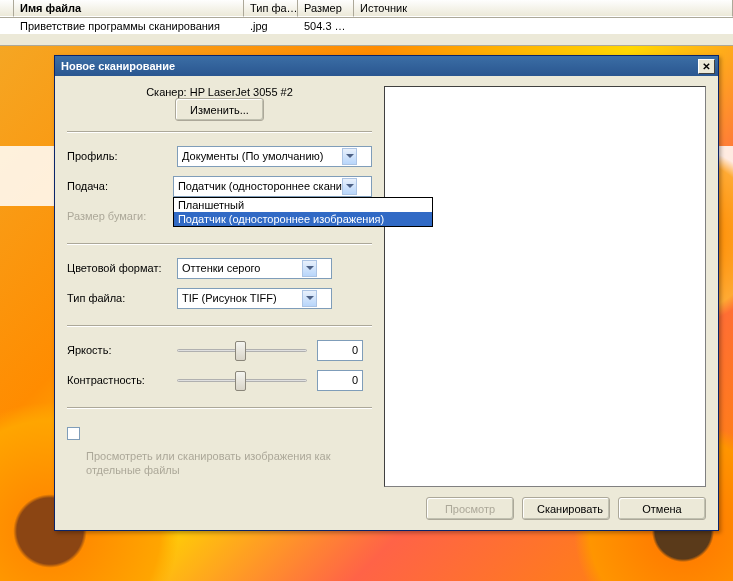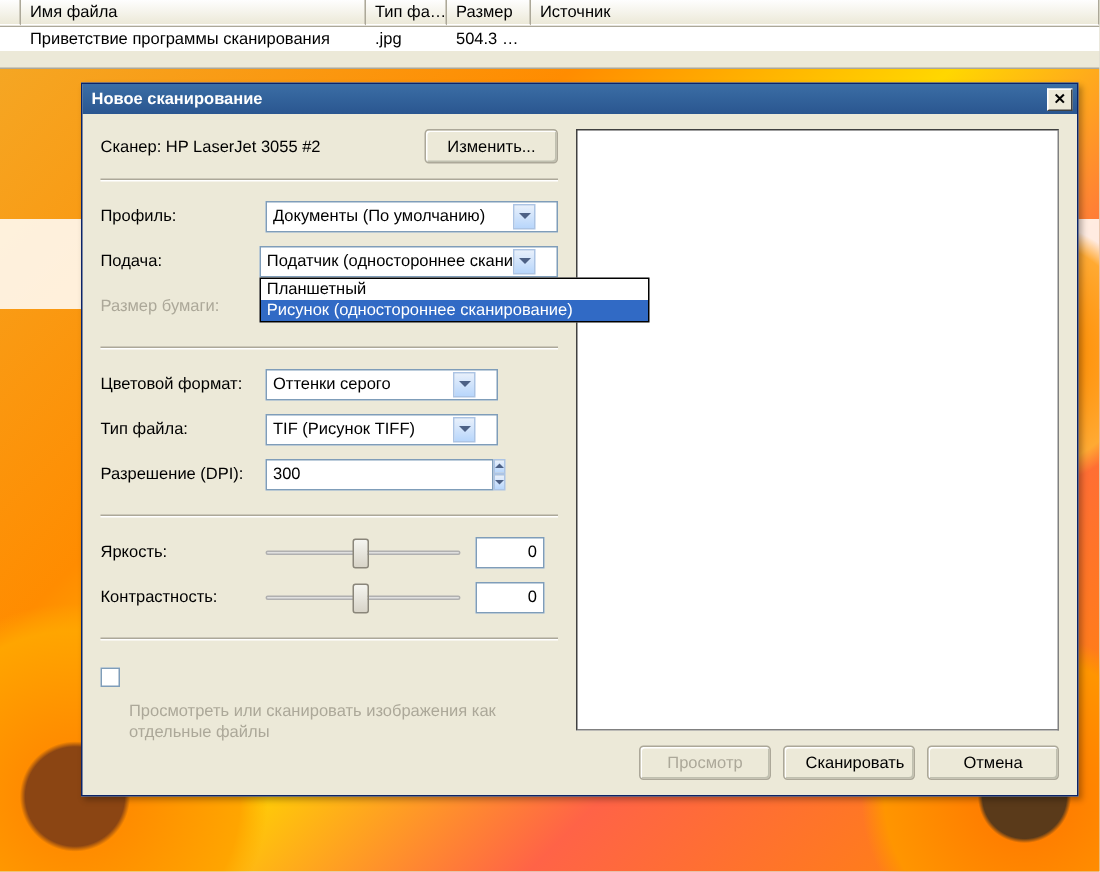--- a/index.html
+++ b/index.html
@@ -133,21 +133,21 @@
   align-items: center;
   margin-bottom: 8px;
   min-height: 22px;
 }
 .row-label {
   width: 110px;
   font-size: 11px;
 }
 .row-control { flex: 1; }
 
-.scanner-row { margin-bottom: 2px; }
+.scanner-row { margin-bottom: 2px; flex-direction: column; }
 .scanner-text { flex: 1; font-size: 11px; }
 
 .btn {
   height: 23px;
   padding: 0 14px;
   background: #ece9d8;
   border: 1px solid #aca899;
   border-radius: 3px;
   font-size: 11px;
   font-family: inherit;
@@ -313,21 +313,21 @@
 .button-bar .btn { width: 88px; }
 
 .masked { color: #aca899; }
 </style>
 </head>
 <body>
 
 <div class="table-area">
   <div class="table-header">
     <div class="th" style="width:14px;"></div>
-    <div class="th" style="width:230px;">Имя файла</div>
+    <div class="th" style="width:230px;font-weight:bold;">Имя файла</div>
     <div class="th" style="width:54px;">Тип фа…</div>
     <div class="th" style="width:56px;">Размер</div>
     <div class="th" style="flex:1;">Источник</div>
   </div>
   <div class="table-row">
     <div class="td" style="width:14px;"></div>
     <div class="td" style="width:230px;">Приветствие программы сканирования</div>
     <div class="td" style="width:54px;">.jpg</div>
     <div class="td" style="width:56px;text-align:right;">504.3 КБ</div>
   </div>
@@ -364,21 +364,21 @@
       </div>
 
       <div class="row">
         <span class="row-label">Подача:</span>
         <div class="row-control">
           <div class="dropdown">
             <span class="dropdown-text">Податчик (одностороннее скани</span>
             <span class="dropdown-arrow"></span>
             <div class="dropdown-list">
               <div class="dropdown-option">Планшетный</div>
-              <div class="dropdown-option selected">Рисунок (одностороннее сканирование)</div>
+              <div class="dropdown-option selected">Податчик (одностороннее изображения)</div>
             </div>
           </div>
         </div>
       </div>
 
       <div class="row">
         <span class="row-label masked">Размер бумаги:</span>
         <div class="row-control"></div>
       </div>
 
@@ -397,32 +397,20 @@
       <div class="row">
         <span class="row-label">Тип файла:</span>
         <div class="row-control" style="max-width:155px;">
           <div class="dropdown">
             <span class="dropdown-text">TIF (Рисунок TIFF)</span>
             <span class="dropdown-arrow"></span>
           </div>
         </div>
       </div>
 
-      <div class="row">
-        <span class="row-label">Разрешение (DPI):</span>
-        <div class="row-control">
-          <div class="spinner">
-            <input class="spinner-input" value="300" style="">
-            <div class="spinner-btns">
-              <div class="spinner-btn up"></div>
-              <div class="spinner-btn down"></div>
-            </div>
-          </div>
-        </div>
-      </div>
 
       <div class="hr"></div>
 
       <div class="row">
         <span class="row-label">Яркость:</span>
         <div class="row-control slider-wrap">
           <div class="slider">
             <div class="slider-track"></div>
             <div class="slider-thumb"></div>
           </div>

